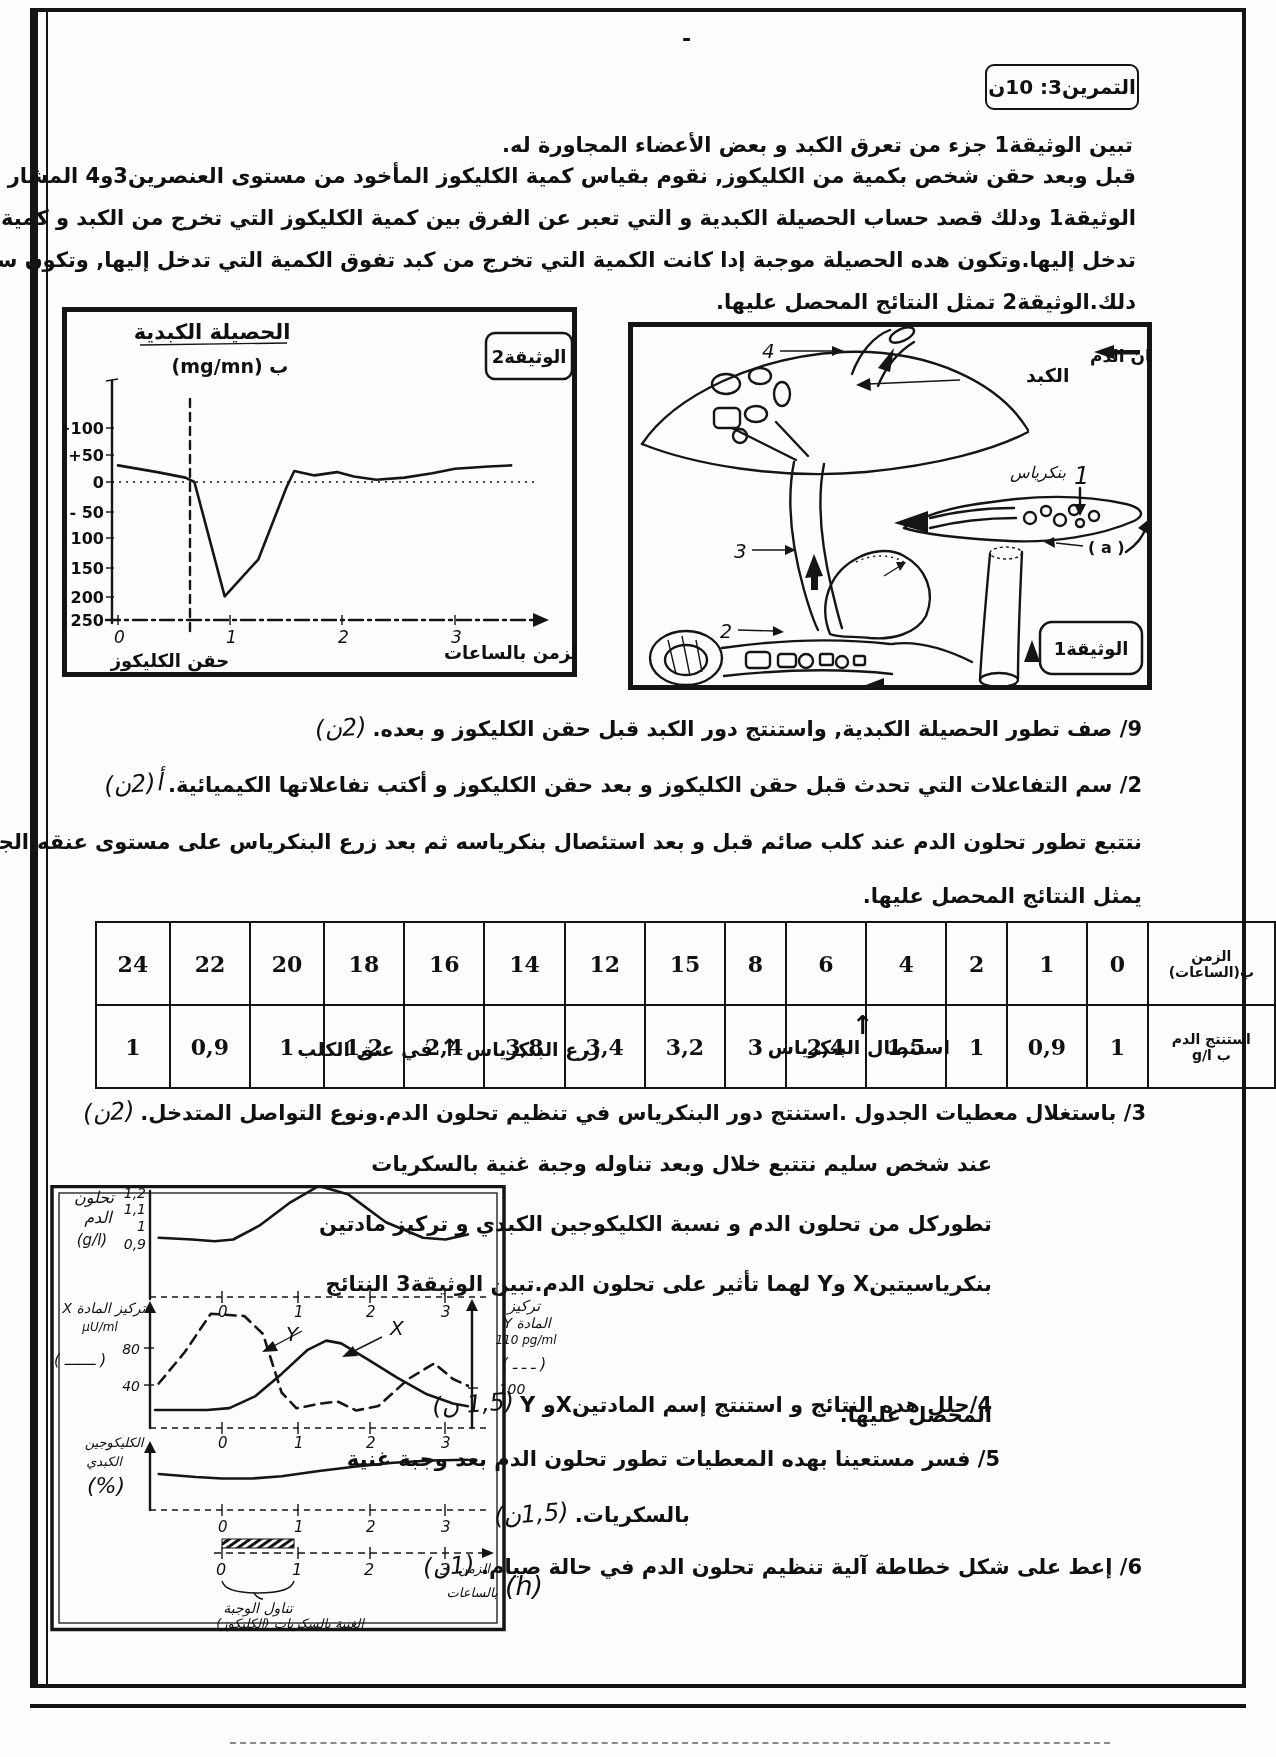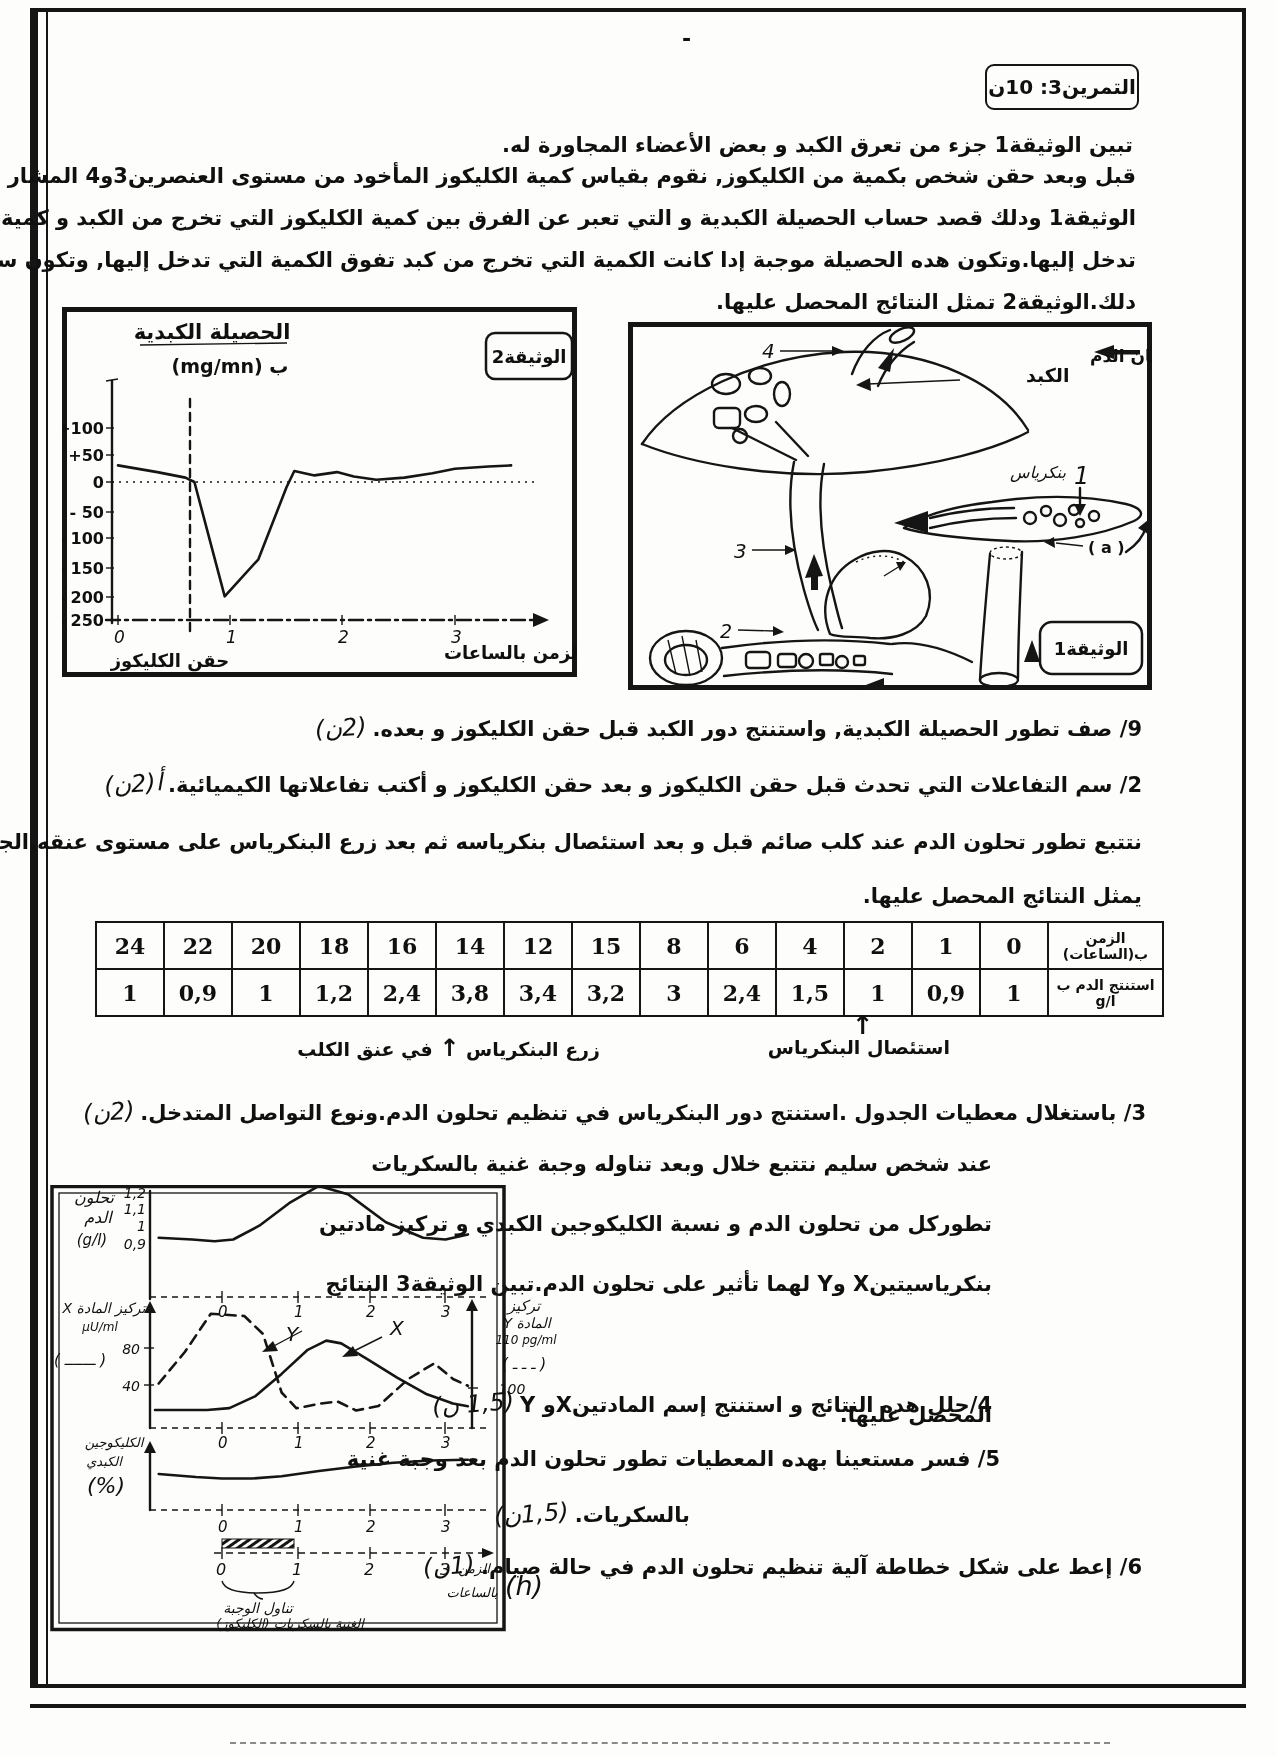--- a/index.html
+++ b/index.html
@@ -11,21 +11,21 @@
   .botline{position:absolute;left:30px;top:1704px;width:1216px;height:4px;background:#151515;}
   .botdash{position:absolute;left:230px;top:1742px;width:880px;border-top:2px dashed #8a8a8a;}
   .t{position:absolute;direction:rtl;white-space:nowrap;font-weight:bold;font-size:21px;}
   .hw{font-weight:400;font-style:italic;font-size:24px;display:inline-block;transform:rotate(-4deg);padding:0 6px;}
   .titlebox{position:absolute;left:985px;top:64px;width:150px;height:42px;border:2.5px solid #151515;
             border-radius:9px;display:flex;align-items:center;justify-content:center;
             font-weight:bold;font-size:20px;direction:rtl;}
   .stray{position:absolute;font-weight:bold;font-size:22px;}
   table.dt{position:absolute;left:95px;top:921px;border-collapse:collapse;direction:rtl;}
   table.dt td,table.dt th{border:2.5px solid #151515;text-align:center;vertical-align:middle;
-       font-family:"DejaVu Serif",serif;font-weight:bold;font-size:22px;height:45px;padding:0;}
+       font-family:"DejaVu Serif",serif;font-weight:bold;font-size:22px;height:45px;padding:18px;}
   table.dt th{font-family:"DejaVu Sans",sans-serif;font-size:14px;width:113px;}
   table.dt td{width:66px;}
   .arrowup{position:absolute;font-size:26px;font-weight:bold;line-height:1;}
   svg text{fill:#101010;font-family:"DejaVu Sans",sans-serif;font-weight:bold;}
   svg .hwt{font-weight:400;font-style:italic;}
   .curve{fill:none;stroke:#151515;stroke-width:2.6;stroke-linejoin:round;stroke-linecap:round;}
   .dashedc{stroke-dasharray:10 7;}
   .sk{fill:none;stroke:#151515;stroke-width:2.4;stroke-linejoin:round;stroke-linecap:round;}
   .skthin{fill:none;stroke:#151515;stroke-width:1.4;}
   .fill{fill:#151515;stroke:none;}

